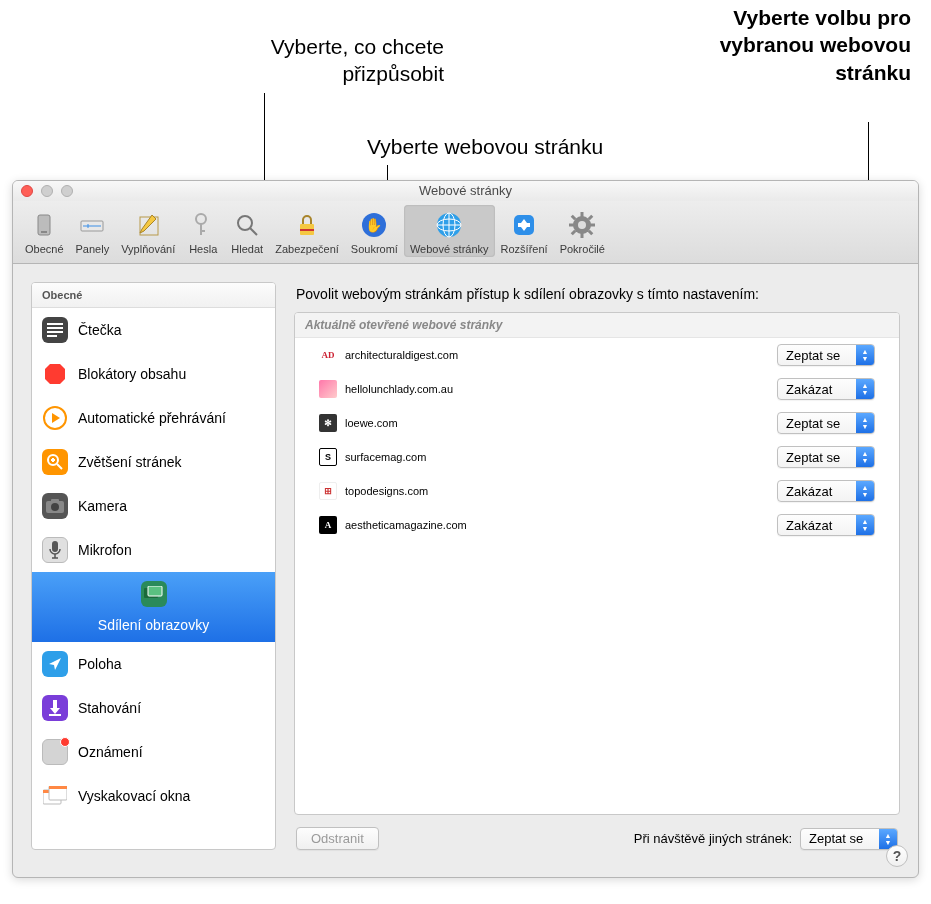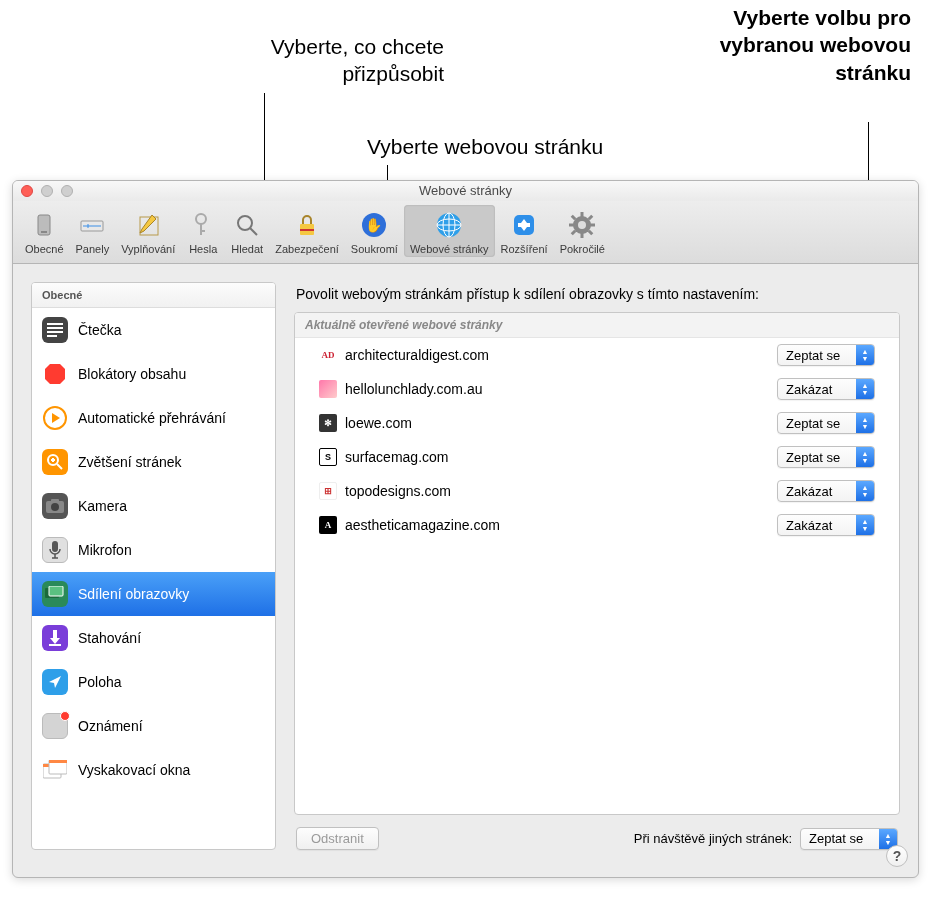--- a/index.html
+++ b/index.html
@@ -126,20 +126,21 @@
 .sidebar-item {
   display: flex;
   align-items: center;
   padding: 9px 10px;
   gap: 10px;
   cursor: default;
 }
 .sidebar-item.selected {
   background: linear-gradient(#4aa0f8, #1e70e6);
   color: white;
+  flex-direction: column;
 }
 .sidebar-icon {
   width: 26px;
   height: 26px;
   border-radius: 6px;
   display: flex;
   align-items: center;
   justify-content: center;
   position: relative;
   color: #fff;
@@ -190,21 +191,21 @@
   padding: 6px 24px;
   gap: 8px;
 }
 .favicon {
   width: 18px; height: 18px;
   display: flex; align-items: center; justify-content: center;
   font-size: 9px; font-weight: bold;
   border-radius: 2px;
   flex-shrink: 0;
 }
-.site-name { flex: 1; font-size: 14px; }
+.site-name { flex: 1; font-size: 11px; }
 .mac-select {
   display: flex;
   align-items: center;
   height: 22px;
   background: linear-gradient(#fdfdfd, #f3f3f3);
   border: 1px solid #c0c0c0;
   border-radius: 4px;
   overflow: hidden;
   min-width: 98px;
   font-size: 13px;
@@ -457,36 +458,36 @@
       <div class="sidebar-item selected">
         <div class="sidebar-icon" style="background:#2a8a5a">
           <svg width="20" height="16" viewBox="0 0 20 16">
               <rect x="0" y="2" width="14" height="10" rx="1" fill="#1a6a3a"></rect>
               <rect x="4" y="0" width="14" height="10" rx="1" fill="#5ac080" stroke="#fff"></rect>
             </svg>
         </div>
         <span class="sidebar-label">Sdílení obrazovky</span>
       </div>
       <div class="sidebar-item">
+        <div class="sidebar-icon" style="background:#2e9fe9">
+          <svg width="16" height="16" viewBox="0 0 16 16">
+              <polygon points="2,8 14,2 8,14 7,9" fill="#fff"></polygon>
+            </svg>
+        </div>
+        <span class="sidebar-label">Poloha</span>
+      </div>
+      <div class="sidebar-item">
         <div class="sidebar-icon" style="background:#7a3dd9">
           <svg width="14" height="16" viewBox="0 0 14 16">
               <rect x="5" y="0" width="4" height="8" fill="#fff"></rect>
               <polygon points="2,8 12,8 7,14" fill="#fff"></polygon>
               <rect x="1" y="14" width="12" height="2" fill="#fff"></rect>
             </svg>
         </div>
         <span class="sidebar-label">Stahování</span>
-      </div>
-      <div class="sidebar-item">
-        <div class="sidebar-icon" style="background:#2e9fe9">
-          <svg width="16" height="16" viewBox="0 0 16 16">
-              <polygon points="2,8 14,2 8,14 7,9" fill="#fff"></polygon>
-            </svg>
-        </div>
-        <span class="sidebar-label">Poloha</span>
       </div>
       <div class="sidebar-item">
         <div class="sidebar-icon" style="background:#d4d4d4;border:1px solid #bbb">
           <span class="badge-dot"></span>
         </div>
         <span class="sidebar-label">Oznámení</span>
       </div>
       <div class="sidebar-item">
         <div class="sidebar-icon" style="background:transparent">
           <svg width="24" height="20" viewBox="0 0 24 20">

